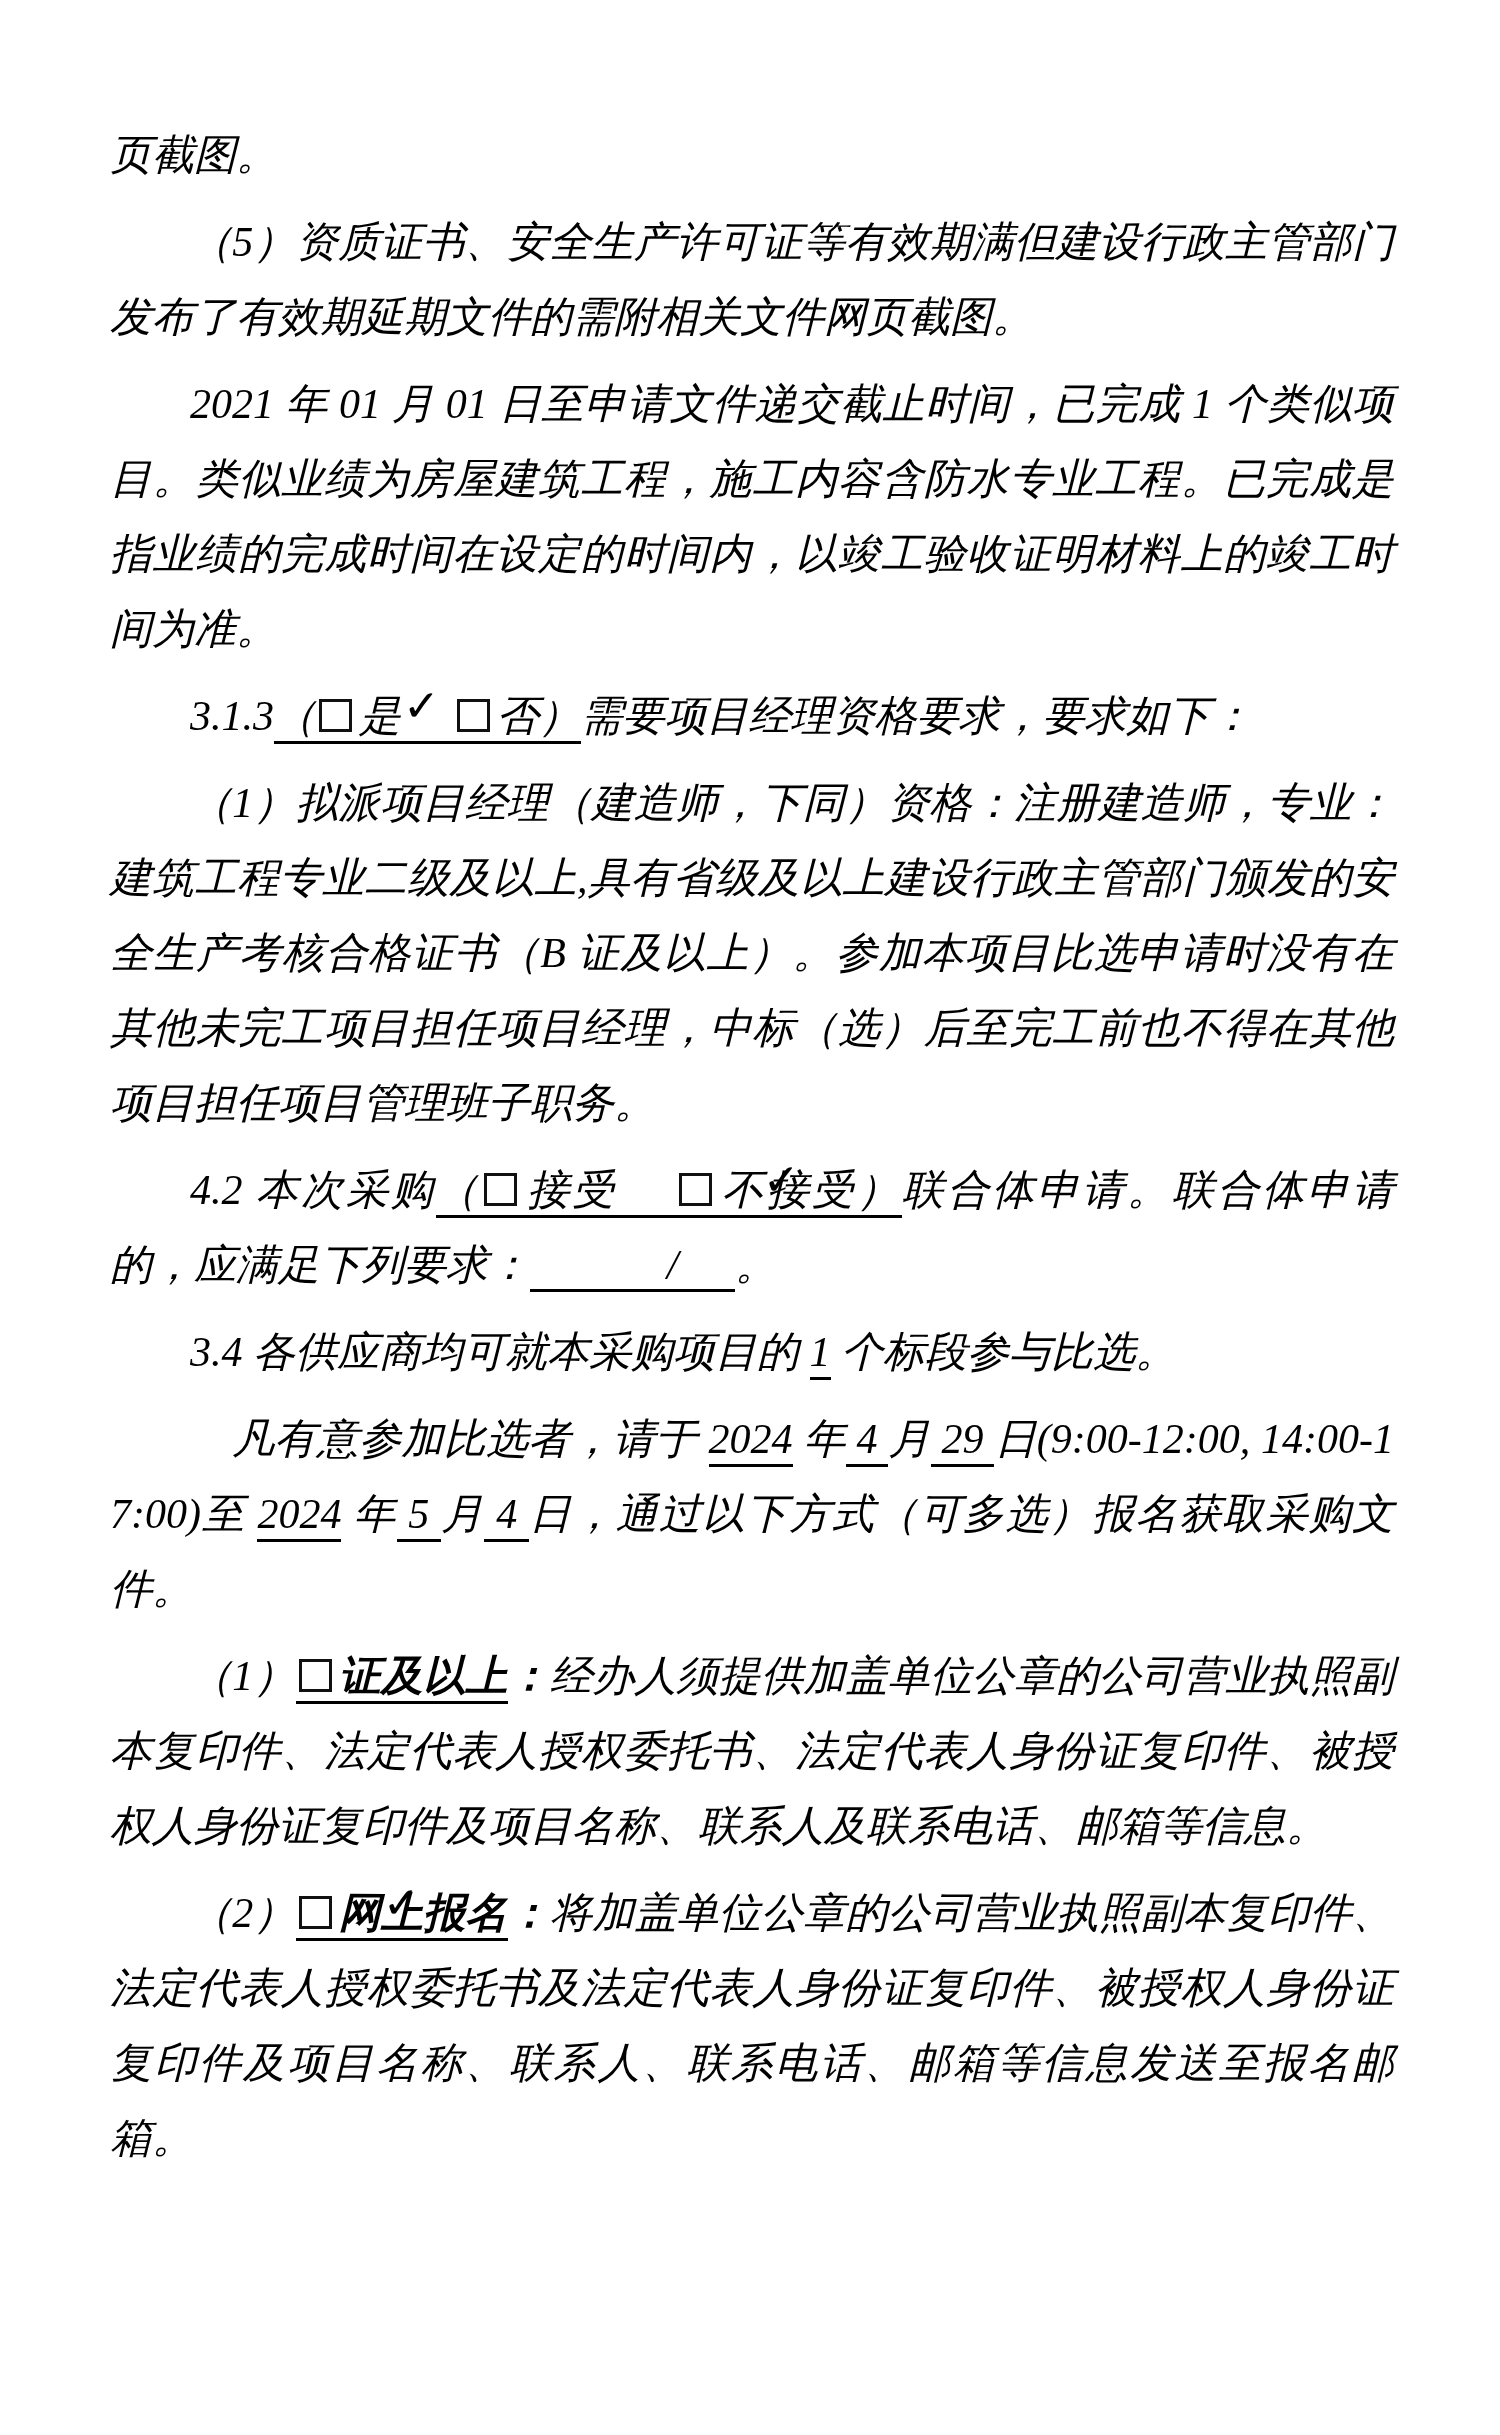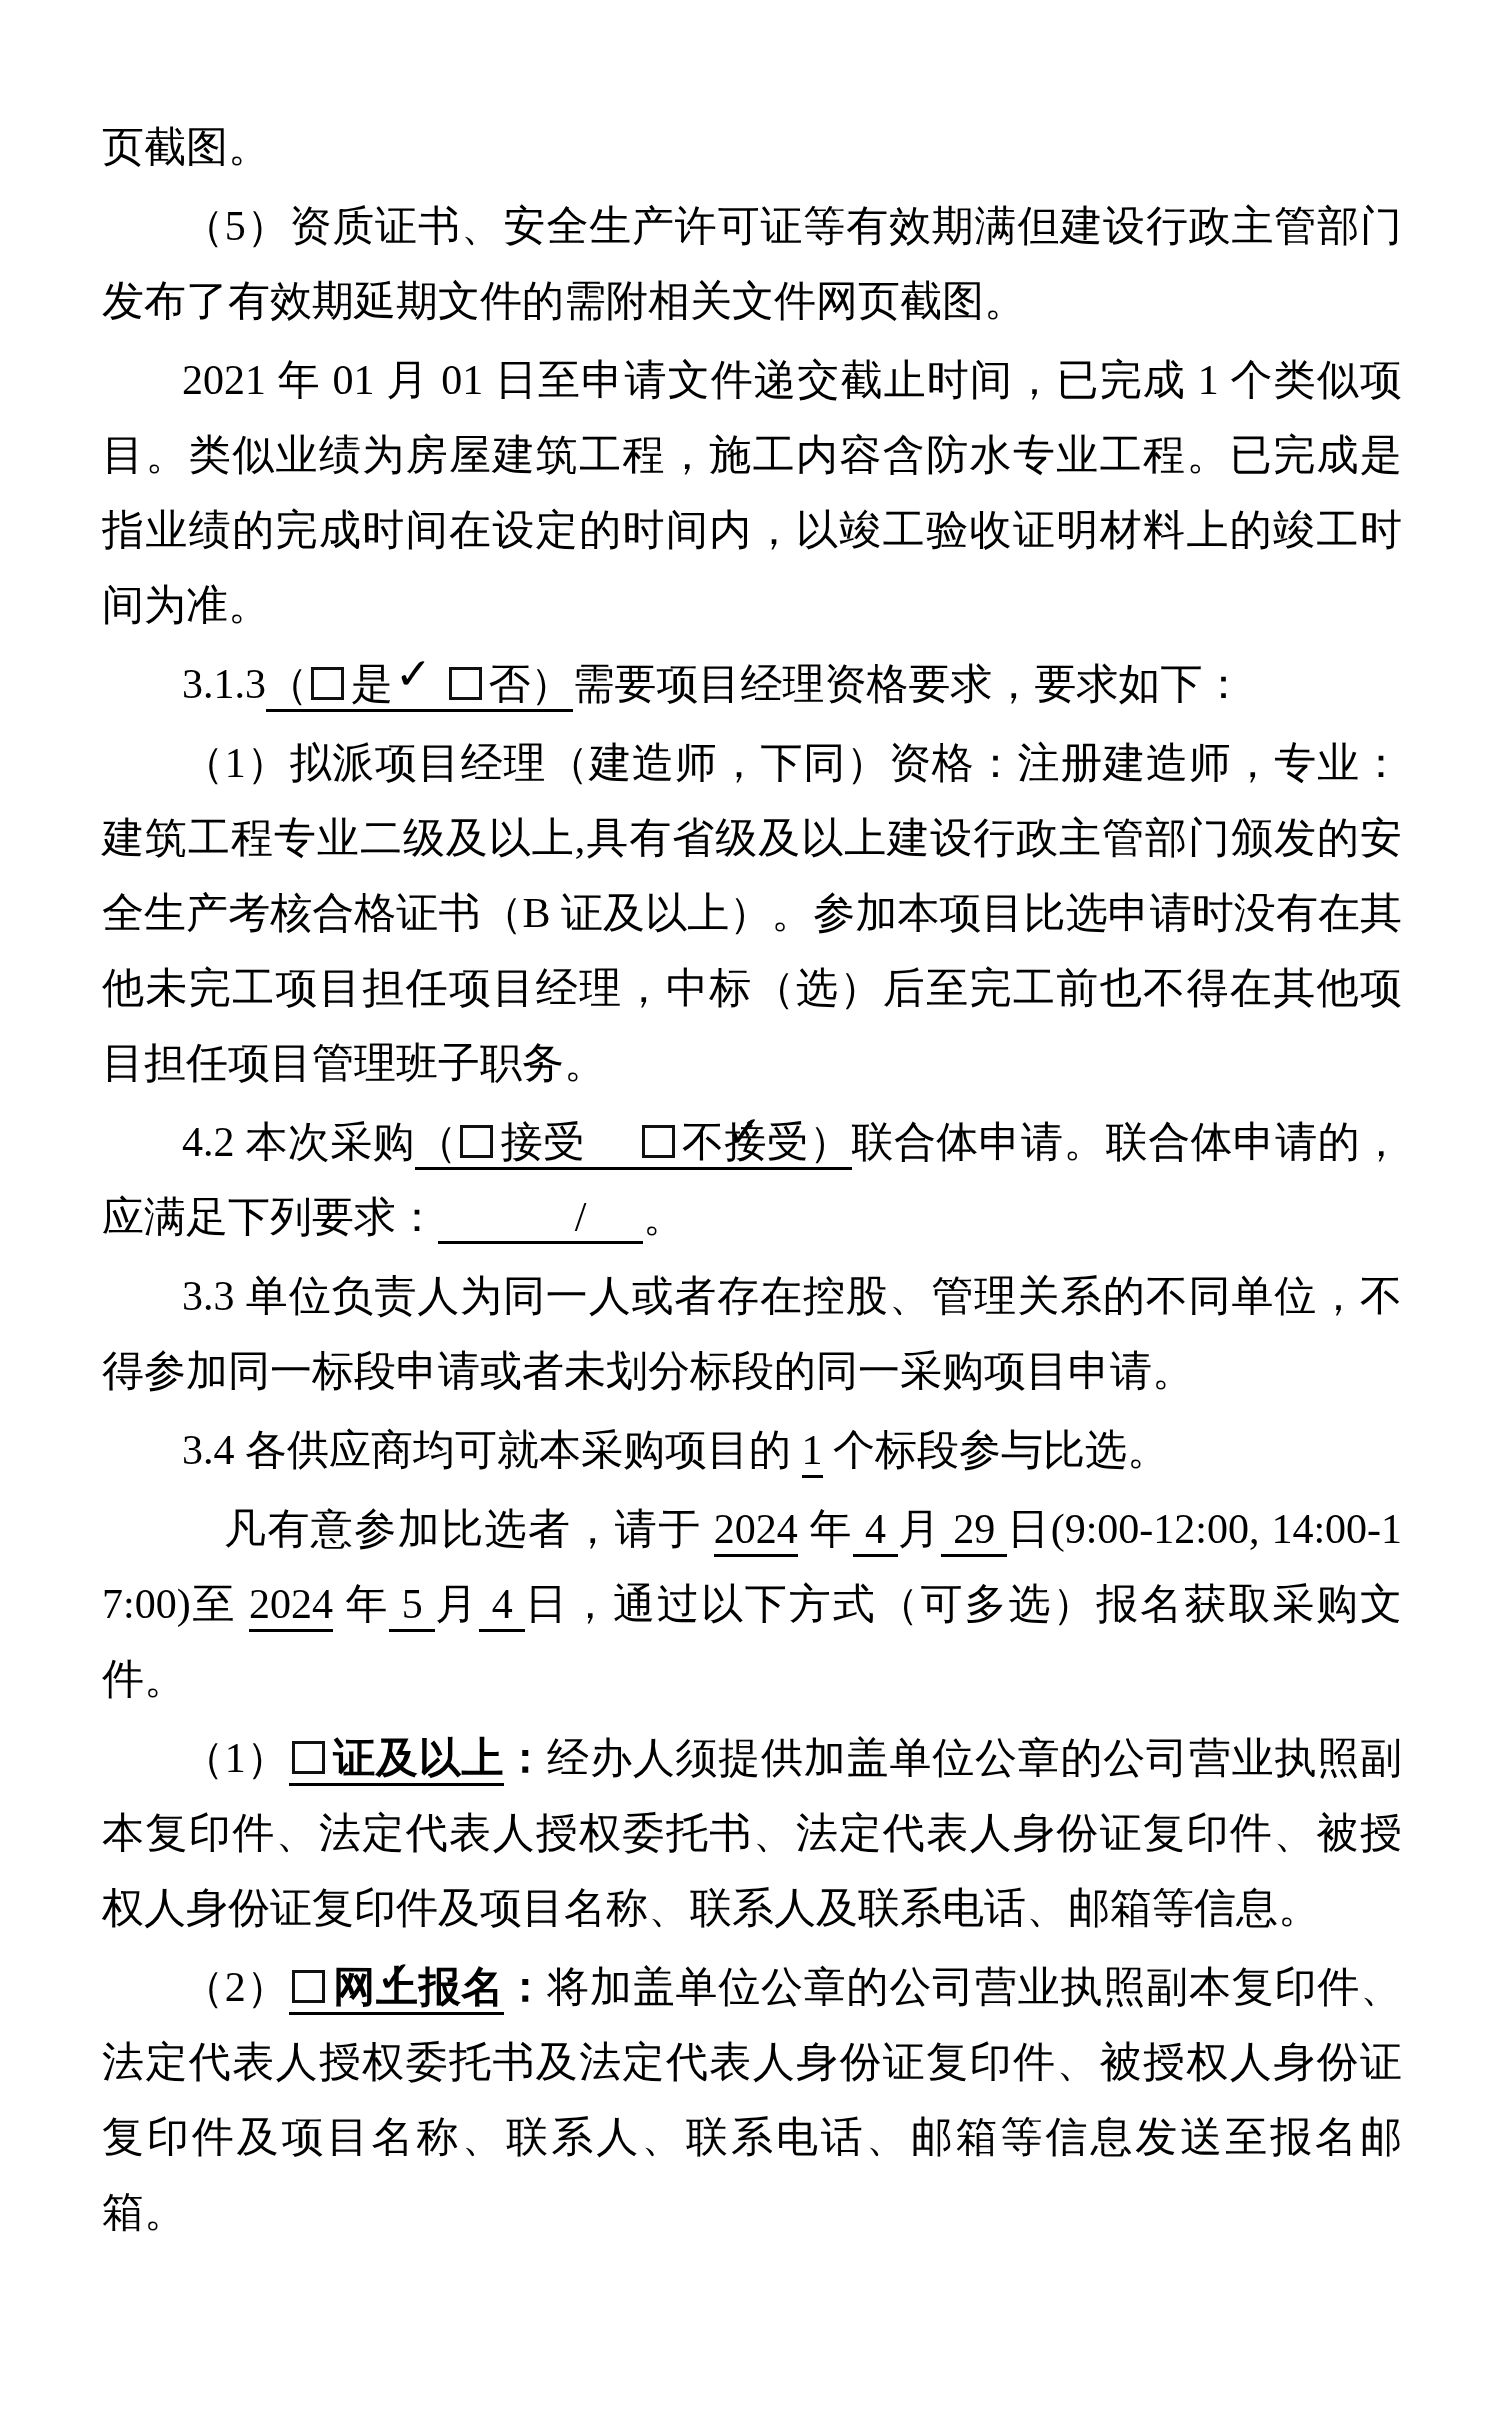--- a/index.html
+++ b/index.html
@@ -12,25 +12,26 @@
     font-size:42px;
     line-height:75px;
     overflow:hidden;
   }
   .content{
     position:absolute;
     left:98px; top:106px;
     width:1308px;
   }
   p.para{
-    margin:4px;
+    margin:12px;
     text-align:justify;
     text-justify:inter-ideograph;
     white-space:pre-wrap;
     word-break:break-all;
+    font-style:italic;
   }
   .indent-none{text-indent:0;}
   .indent-std{text-indent:80px;}
   .indent-large{text-indent:122px;}
   .indent-hang{text-indent:-35px;}
   .heading{
     font-family:"Liberation Sans","DejaVu Sans",sans-serif;
     font-weight:bold;
     letter-spacing:1px;
   }
@@ -68,19 +69,18 @@
 <body>
 
 <div class="page">
   <div class="content" id="doc-content">
       <p class="para indent-none"><span>页截图。</span></p>
       <p class="para indent-std"><span>（5）资质证书、安全生产许可证等有效期满但建设行政主管部门发布了有效期延期文件的需附相关文件网页截图。</span></p>
       <p class="para indent-std"><span>2021 年 01 月 01 日至申请文件递交截止时间，已完成 1 个类似项目。类似业绩为房屋建筑工程，施工内容含防水专业工程。已完成是指业绩的完成时间在设定的时间内，以竣工验收证明材料上的竣工时间为准。</span></p>
       <p class="para indent-std"><span>3.1.3</span><span class="u"><span>（</span><span class="cbx checked"></span><span>是　 </span><span class="cbx"></span><span>否）</span></span><span>需要项目经理资格要求，要求如下：</span></p>
       <p class="para indent-std"><span>（1）拟派项目经理（建造师，下同）资格：注册建造师，专业：建筑工程专业二级及以上,具有省级及以上建设行政主管部门颁发的安全生产考核合格证书（B 证及以上）。参加本项目比选申请时没有在其他未完工项目担任项目经理，中标（选）后至完工前也不得在其他项目担任项目管理班子职务。</span></p>
       <p class="para indent-std"><span>4.2 本次采购</span><span class="u"><span>（</span><span class="cbx"></span><span>接受　 </span><span class="cbx checked"></span><span>不接受）</span></span><span>联合体申请。联合体申请的，应满足下列要求：</span><span class="blank">/</span><span>。</span></p>
-      <p class="para indent-std"><span>3.3 单位负责人为同一人或者存在控股、管理关系的不同单位，不得参加同一标段申请或者未划分标段的同一采购项目申请。</span></p>
       <p class="para indent-std"><span>3.4 各供应商均可就本采购项目的 </span><span class="u">1</span><span> 个标段参与比选。</span></p>
       <p class="para indent-large"><span>凡有意参加比选者，请于 </span><span class="u">2024</span><span> 年</span><span class="u"> 4 </span><span>月</span><span class="u"> 29 </span><span>日(9:00-12:00, 14:00-17:00)至 </span><span class="u">2024</span><span> 年</span><span class="u"> 5 </span><span>月</span><span class="u"> 4 </span><span>日，通过以下方式（可多选）报名获取采购文件。</span></p>
       <p class="para indent-std"><span>（1）</span><span class="u b"><span class="cbx"></span><span class="b">证及以上</span></span><span class="b">：</span><span>经办人须提供加盖单位公章的公司营业执照副本复印件、法定代表人授权委托书、法定代表人身份证复印件、被授权人身份证复印件及项目名称、联系人及联系电话、邮箱等信息。</span></p>
       <p class="para indent-std"><span>（2）</span><span class="u b"><span class="cbx checked"></span><span class="b">网上报名</span></span><span class="b">：</span><span>将加盖单位公章的公司营业执照副本复印件、法定代表人授权委托书及法定代表人身份证复印件、被授权人身份证复印件及项目名称、联系人、联系电话、邮箱等信息发送至报名邮箱。</span></p>
     </div>
 </div>
 
 </body></html>

